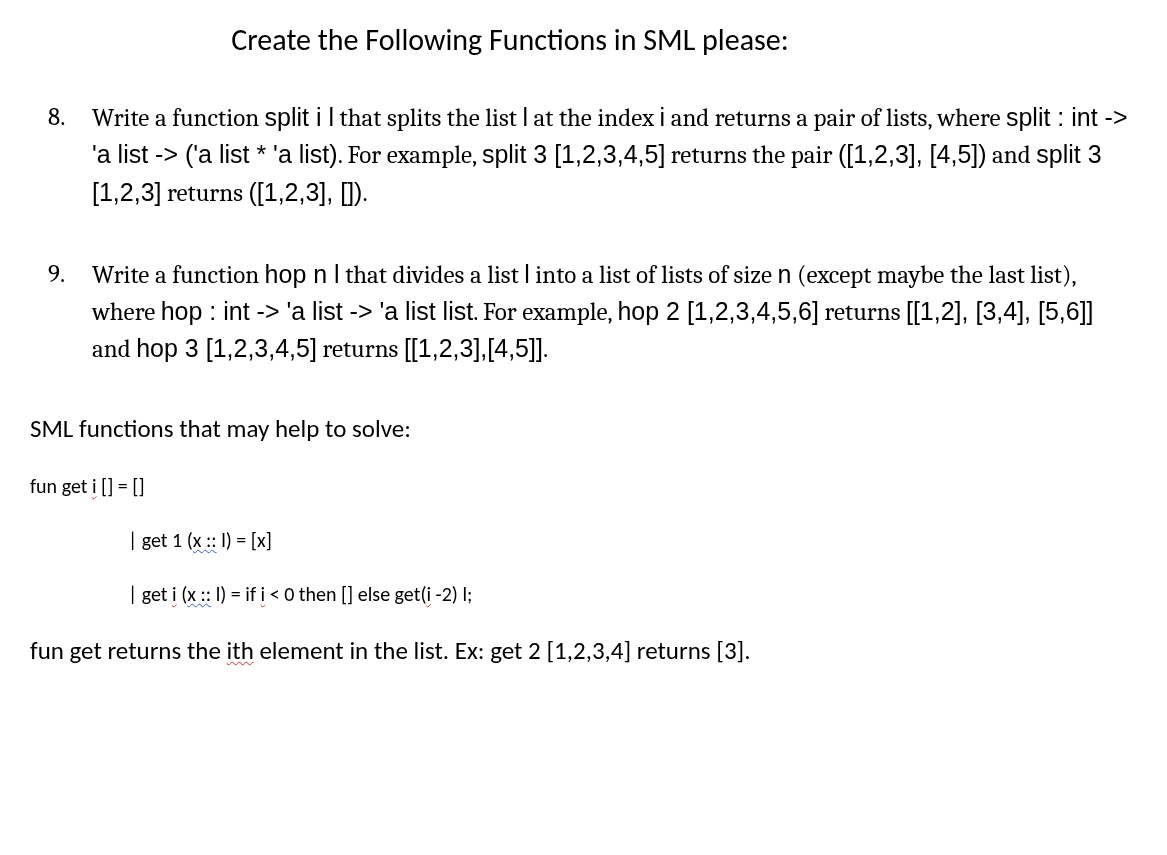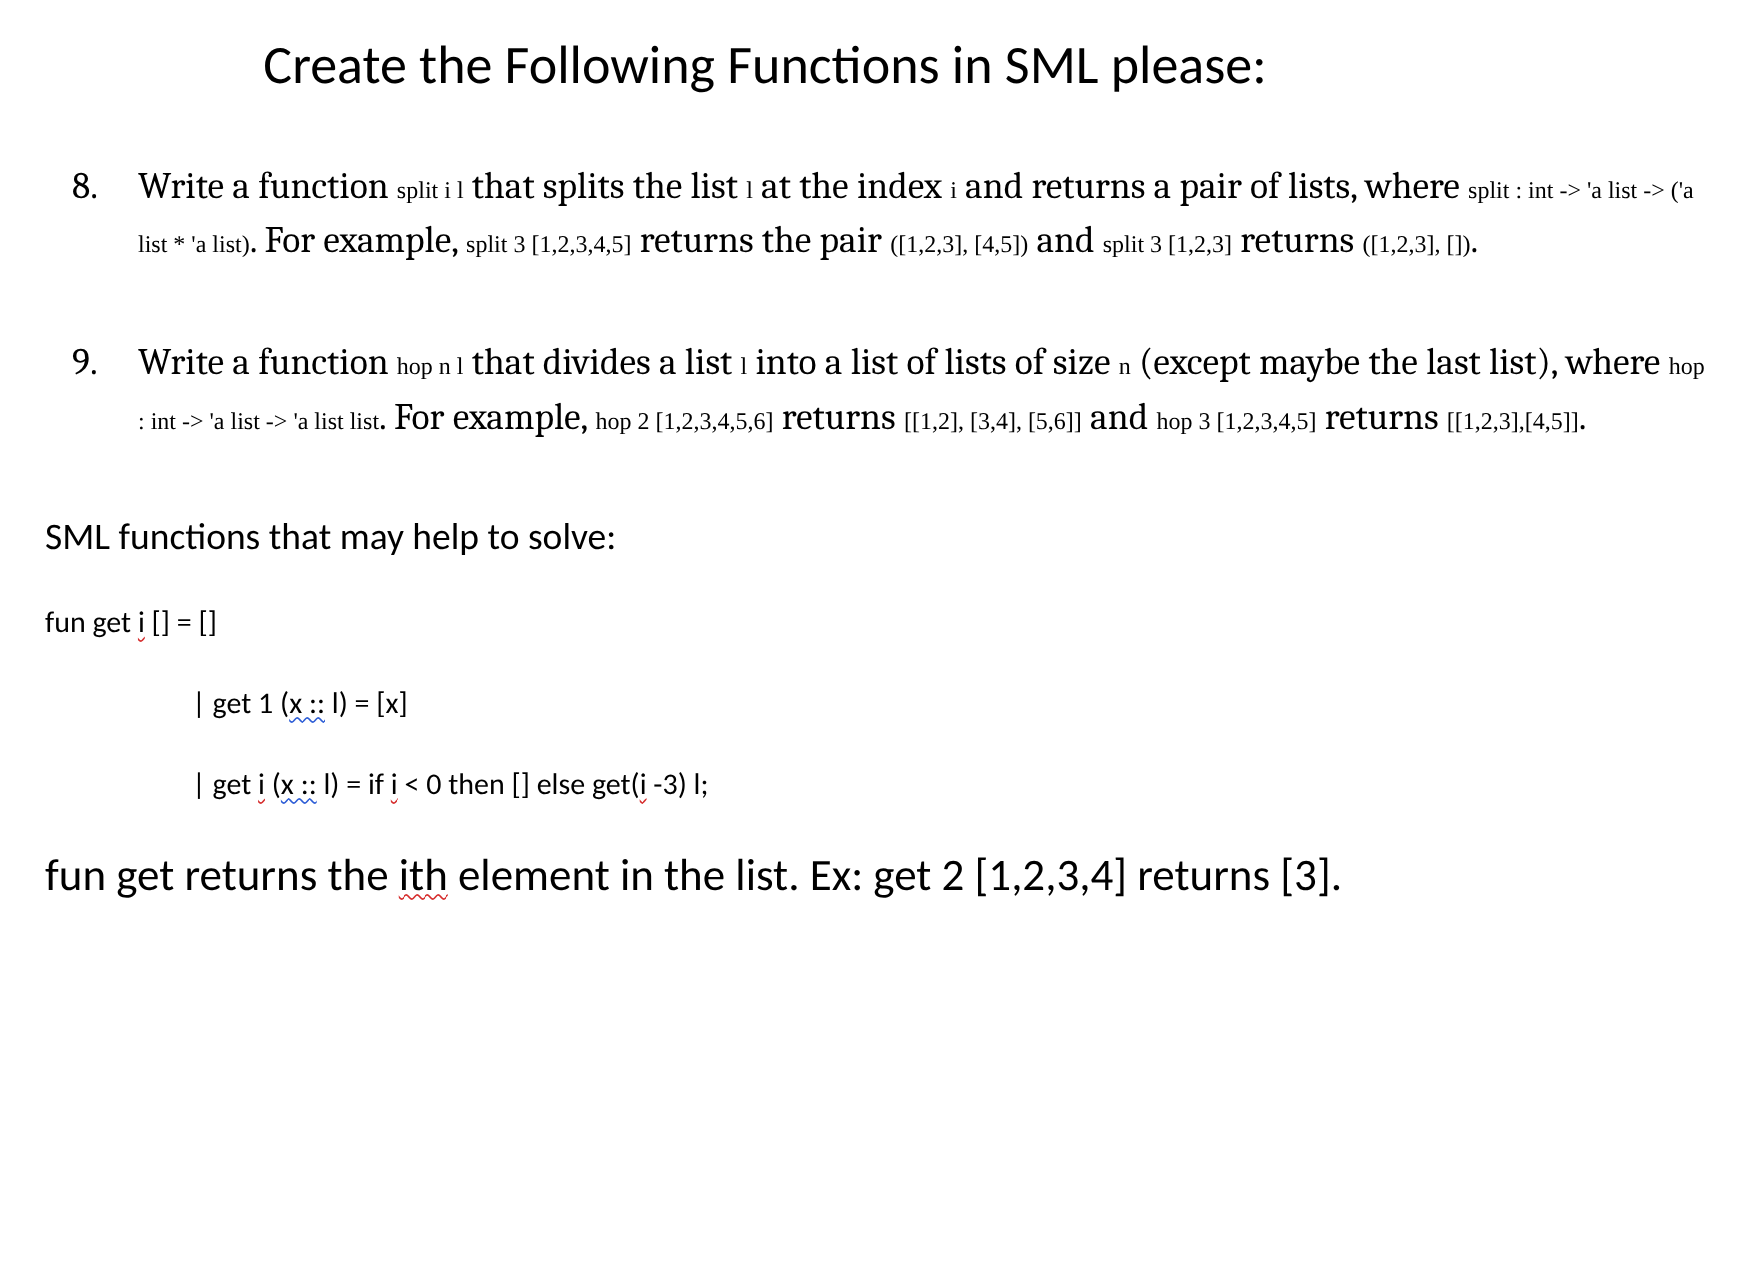--- a/index.html
+++ b/index.html
@@ -12,42 +12,42 @@
       width: 1167px;
       height: 855px;
       font-family: Calibri, "Segoe UI", Arial, sans-serif;
       color: #000000;
       padding: 20px 30px;
       font-size: 24px;
       line-height: 1.3;
     }
     .title {
       text-align: center;
-      font-size: 36px;
+      font-size: 30px;
       margin-bottom: 40px;
       margin-left: 130px;
       margin-right: auto;
       width: 700px;
     }
     .question {
       font-family: "Cambria", Georgia, "Times New Roman", serif;
       font-size: 25px;
       margin-bottom: 45px;
       padding-left: 62px;
       position: relative;
       line-height: 1.45;
     }
     .question .num {
       position: absolute;
       left: 18px;
       top: 0;
     }
     .code {
-      font-family: Liberation Serif, serif;
-      font-size: 16px;
+      font-family: Liberation Sans, sans-serif;
+      font-size: 25px;
     }
     .helper-title {
       font-family: Calibri, "Segoe UI", Arial, sans-serif;
       font-size: 25px;
       margin-top: 16px;
       margin-bottom: 28px;
     }
     .fun-line {
       font-family: Calibri, "Segoe UI", Arial, sans-serif;
       font-size: 20px;
@@ -61,21 +61,21 @@
       text-decoration-thickness: 1px;
       text-underline-offset: 2px;
     }
     .wavy-blue {
       text-decoration: underline wavy #2d5dd6;
       text-decoration-thickness: 1px;
       text-underline-offset: 2px;
     }
     .closing {
       font-family: Calibri, "Segoe UI", Arial, sans-serif;
-      font-size: 30px;
+      font-size: 25px;
       margin-top: 8px;
     }
   </style>
 </head>
 <body>
 
 <div class="title">Create the Following Functions in SML please:</div>
 
 <div id="questions-container">
     <div class="question"><span class="num">8.</span><span>Write a function </span><span class="code">split i l</span><span> that splits the list </span><span class="code">l</span><span> at the index </span><span class="code">i</span><span> and returns a pair of lists, where </span><span class="code">split : int -&gt; 'a list -&gt; ('a list * 'a list)</span><span>. For example, </span><span class="code">split 3 [1,2,3,4,5]</span><span> returns the pair </span><span class="code">([1,2,3], [4,5])</span><span> and </span><span class="code">split 3 [1,2,3]</span><span> returns </span><span class="code">([1,2,3], [])</span><span>.</span></div>
@@ -86,18 +86,18 @@
 
 <div class="fun-line">
   <span>fun get </span><span class="wavy-red">i</span><span> [] = []</span>
 </div>
 
 <div class="fun-line fun-indent">
   <span>| get 1 (</span><span class="wavy-blue">x ::</span><span> l) = [x]</span>
 </div>
 
 <div class="fun-line fun-indent">
-  <span>| get </span><span class="wavy-red">i</span><span> (</span><span class="wavy-blue">x ::</span><span> l) = if </span><span class="wavy-red">i</span><span> &lt; 0 then [] else get(</span><span class="wavy-red">i</span><span> -3) l;</span>
+  <span>| get </span><span class="wavy-red">i</span><span> (</span><span class="wavy-blue">x ::</span><span> l) = if </span><span class="wavy-red">i</span><span> &lt; 0 then [] else get(</span><span class="wavy-red">i</span><span> -2) l;</span>
 </div>
 
 <div class="closing">
   <span>fun get returns the </span><span class="wavy-red">ith</span><span> element in the list. Ex: get 2 [1,2,3,4] returns [3].</span>
 </div>
 
 </body></html>

